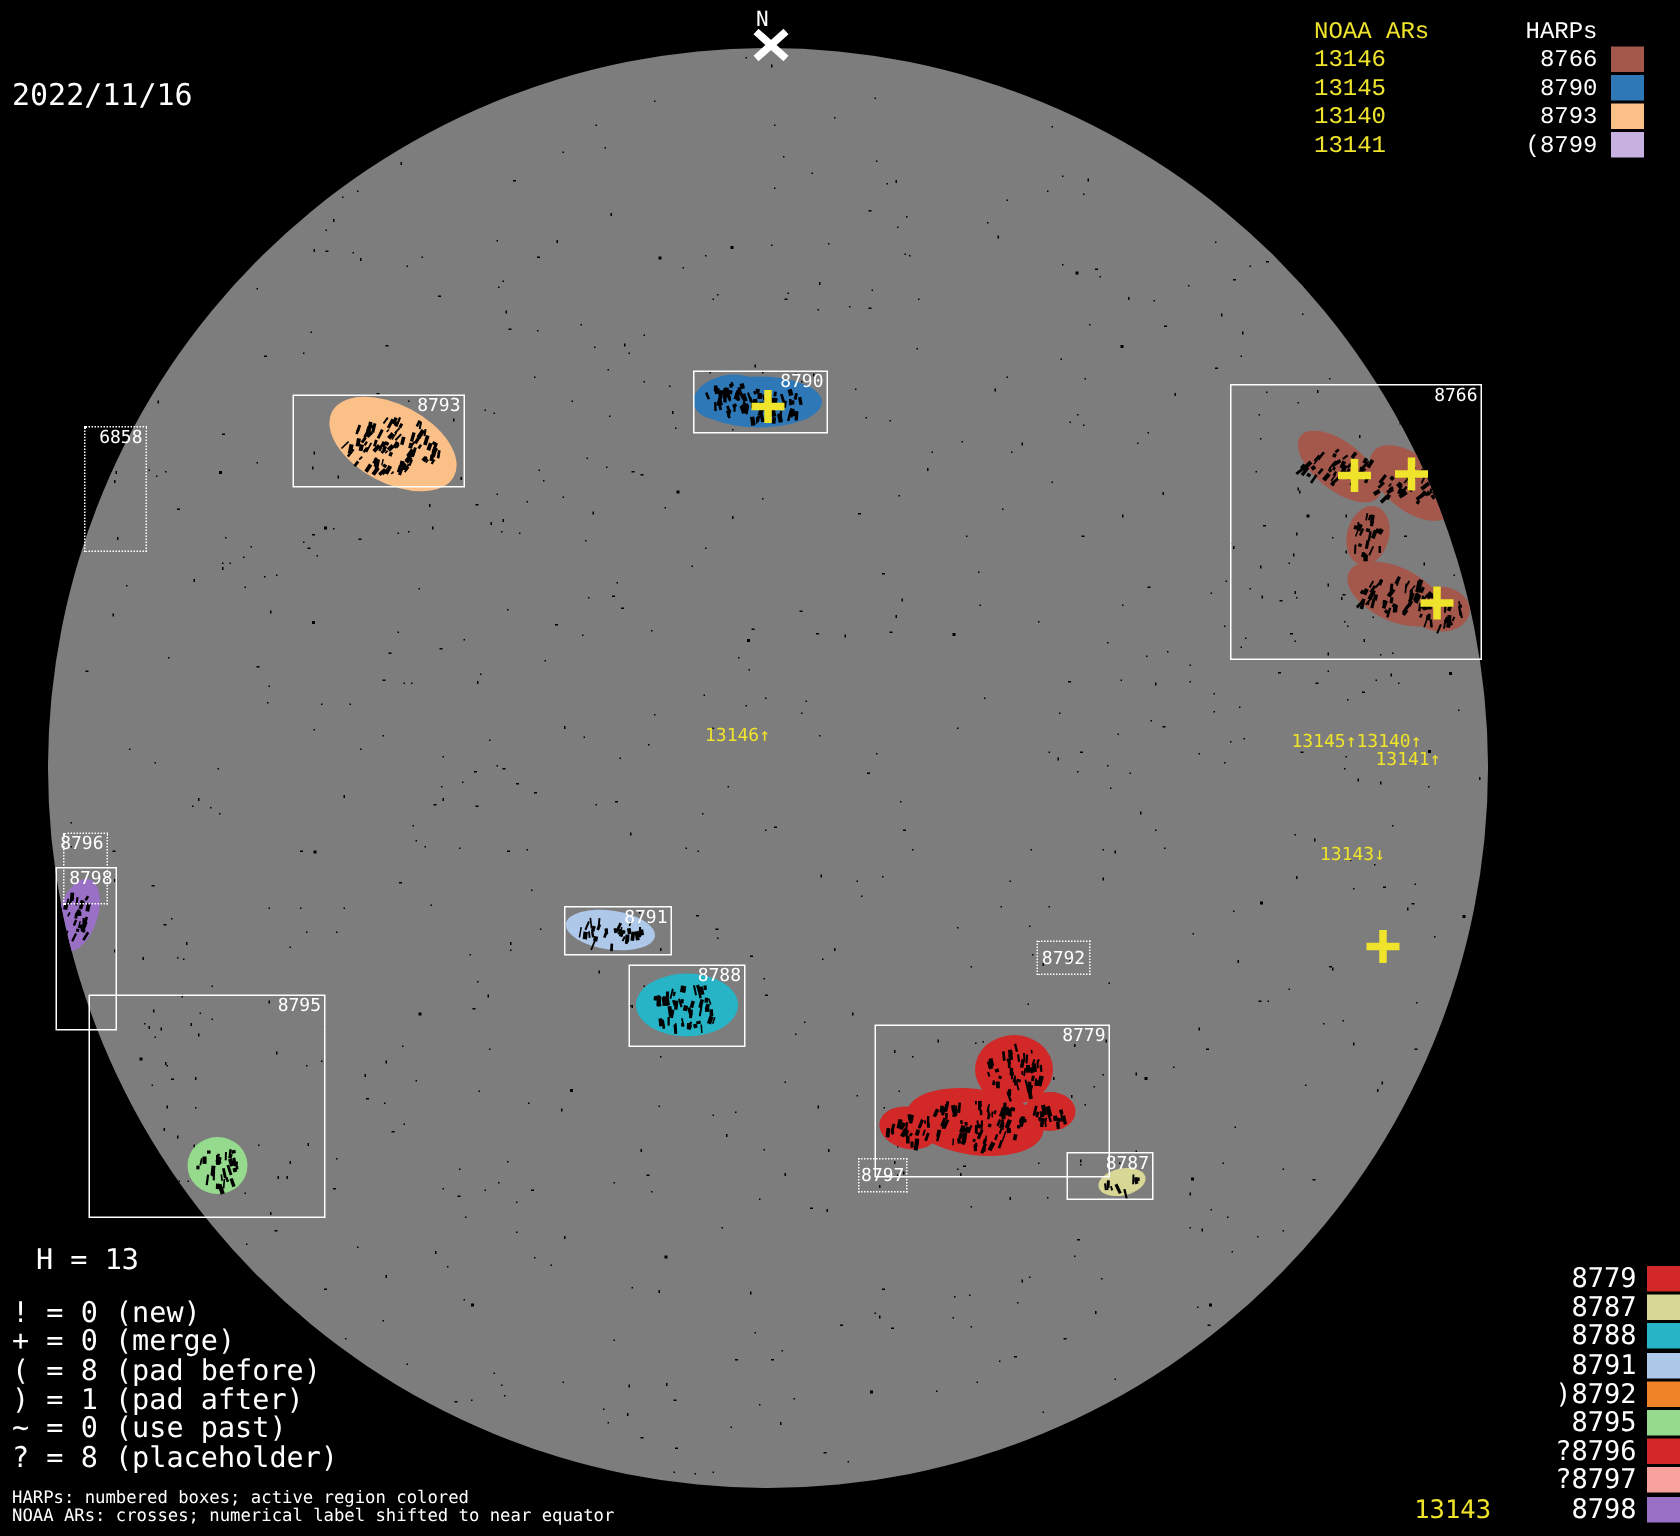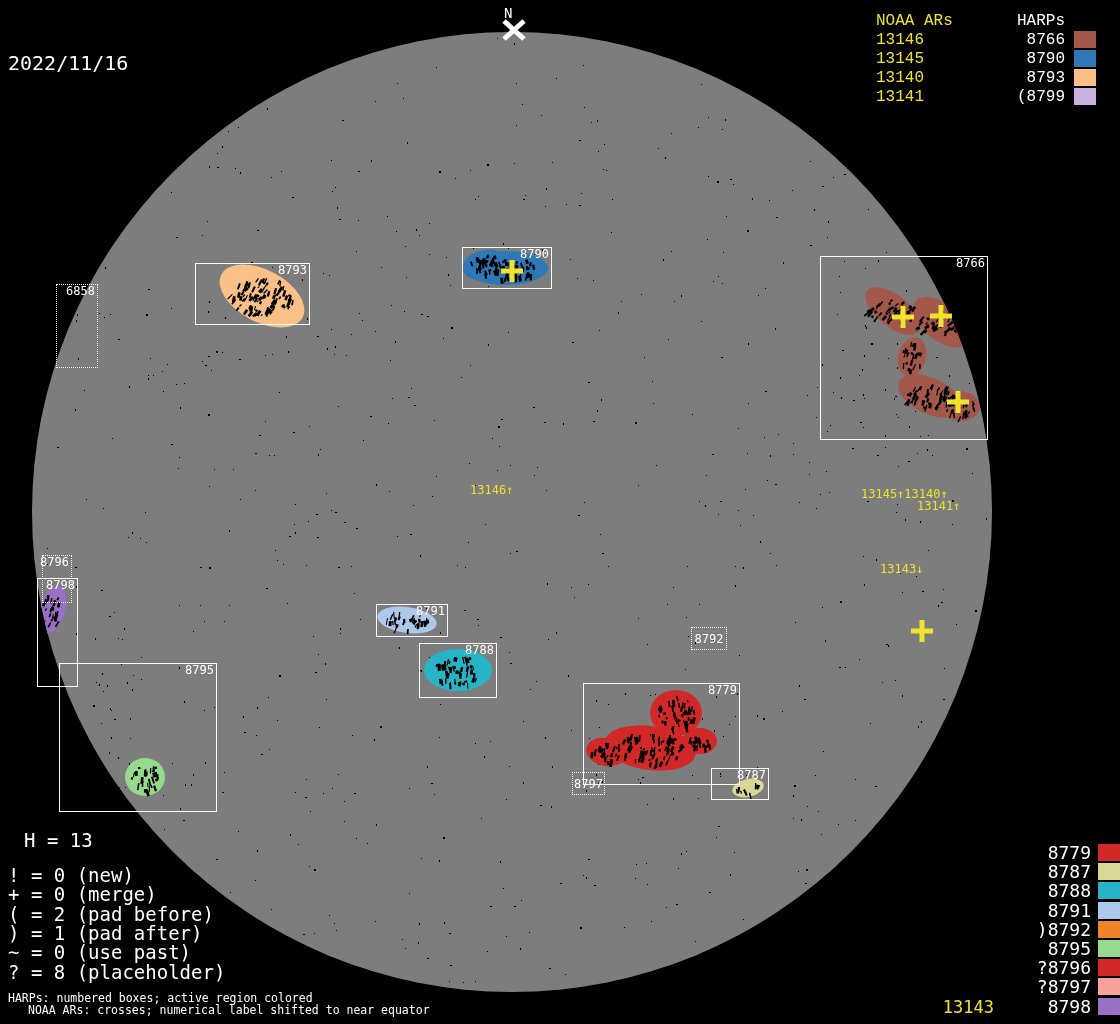--- a/index.html
+++ b/index.html
@@ -22,21 +22,21 @@
   #harp-list{position:absolute;left:940px;top:843px;width:180px;font-size:18px;}
   .hl-row{display:flex;align-items:center;height:19.2px;}
   .hl-label{flex:1;text-align:right;color:#fff;}
   .hl-sw{width:22px;height:17px;margin-left:7px;}
   #noaa-footer{left:928px;top:997px;width:66px;text-align:right;color:var(--yel);font-size:17px;}
   
   #stat-count{left:8px;top:829px;font-size:19px;margin-left:16px;}
   #stat-lines{left:8px;top:866px;font-size:19px;line-height:19.35px;}
   
   #caption1{left:8px;top:991px;font-size:11.5px;}
-  #caption2{left:8px;top:1003px;font-size:11.5px;margin-left:20px;}
+  #caption2{left:8px;top:1003px;font-size:11.5px;}
   
   .harp-box{position:absolute;border:1px solid #fff;box-sizing:border-box;
             font-size:12px;color:#fff;}
   .harp-box.dotted{border-style:dotted;}
   .box-label{position:absolute;top:0;right:2px;line-height:13px;white-space:nowrap;}
   .harp-box.center .box-label{top:50%;left:50%;right:auto;transform:translate(-50%,-50%);}
   
   .noaa-label{position:absolute;color:var(--yel);font-size:12px;line-height:12px;white-space:pre;}
 </style>
 </head>
@@ -1596,21 +1596,21 @@
         <span class="hl-sw" style="background: rgb(247, 162, 157);"></span>
       </div>
       <div class="hl-row">
         <span class="hl-label">8798</span>
         <span class="hl-sw" style="background: rgb(154, 111, 198);"></span>
       </div>
     </div>
   <div class="txt" id="noaa-footer">13143</div>
 
   <div class="txt" id="stat-count">H = 13</div>
-  <div class="txt" id="stat-lines"><div>! = 0 (new)</div><div>+ = 0 (merge)</div><div>( = 2 (pad before)</div><div>) = 1 (pad after)</div><div>~ = 0 (use past)</div><div>? = 8 (placeholder)</div></div>
+  <div class="txt" id="stat-lines"><div>! = 0 (new)</div><div>+ = 0 (merge)</div><div>( = 8 (pad before)</div><div>) = 1 (pad after)</div><div>~ = 0 (use past)</div><div>? = 8 (placeholder)</div></div>
 
   <div class="txt" id="caption1">HARPs: numbered boxes; active region colored</div>
   <div class="txt" id="caption2">NOAA ARs: crosses; numerical label shifted to near equator</div>
 
   <div id="boxes">
       <div class="harp-box solid" style="left: 195px; top: 263px; width: 115px; height: 62px;">
         <span class="box-label">8793</span>
       </div>
       <div class="harp-box solid" style="left: 462px; top: 247px; width: 90px; height: 42px;">
         <span class="box-label">8790</span>

